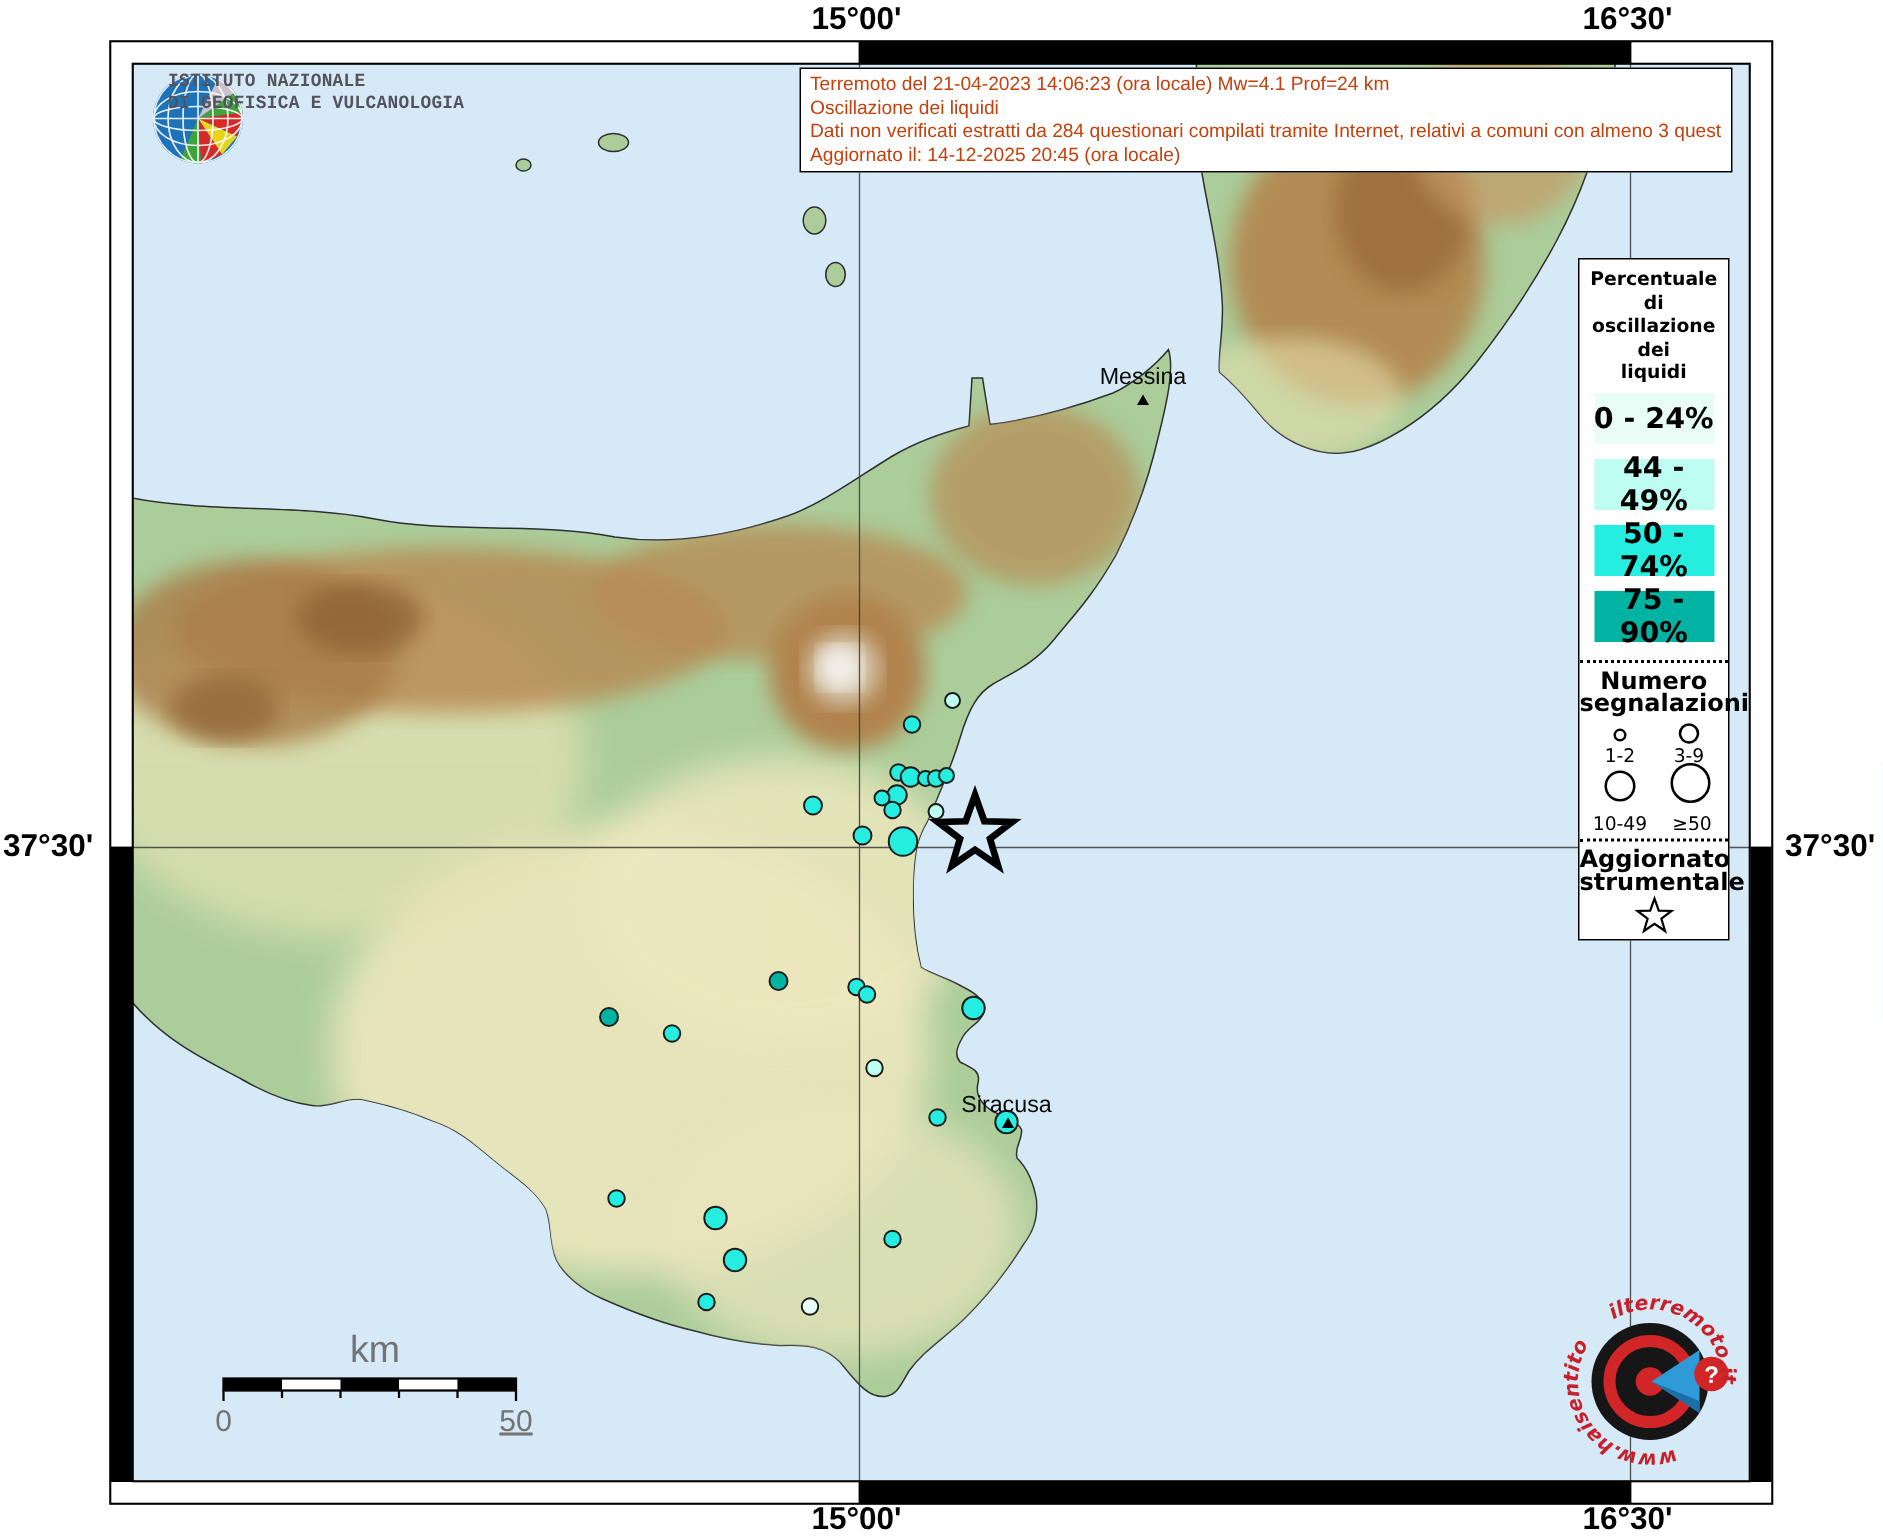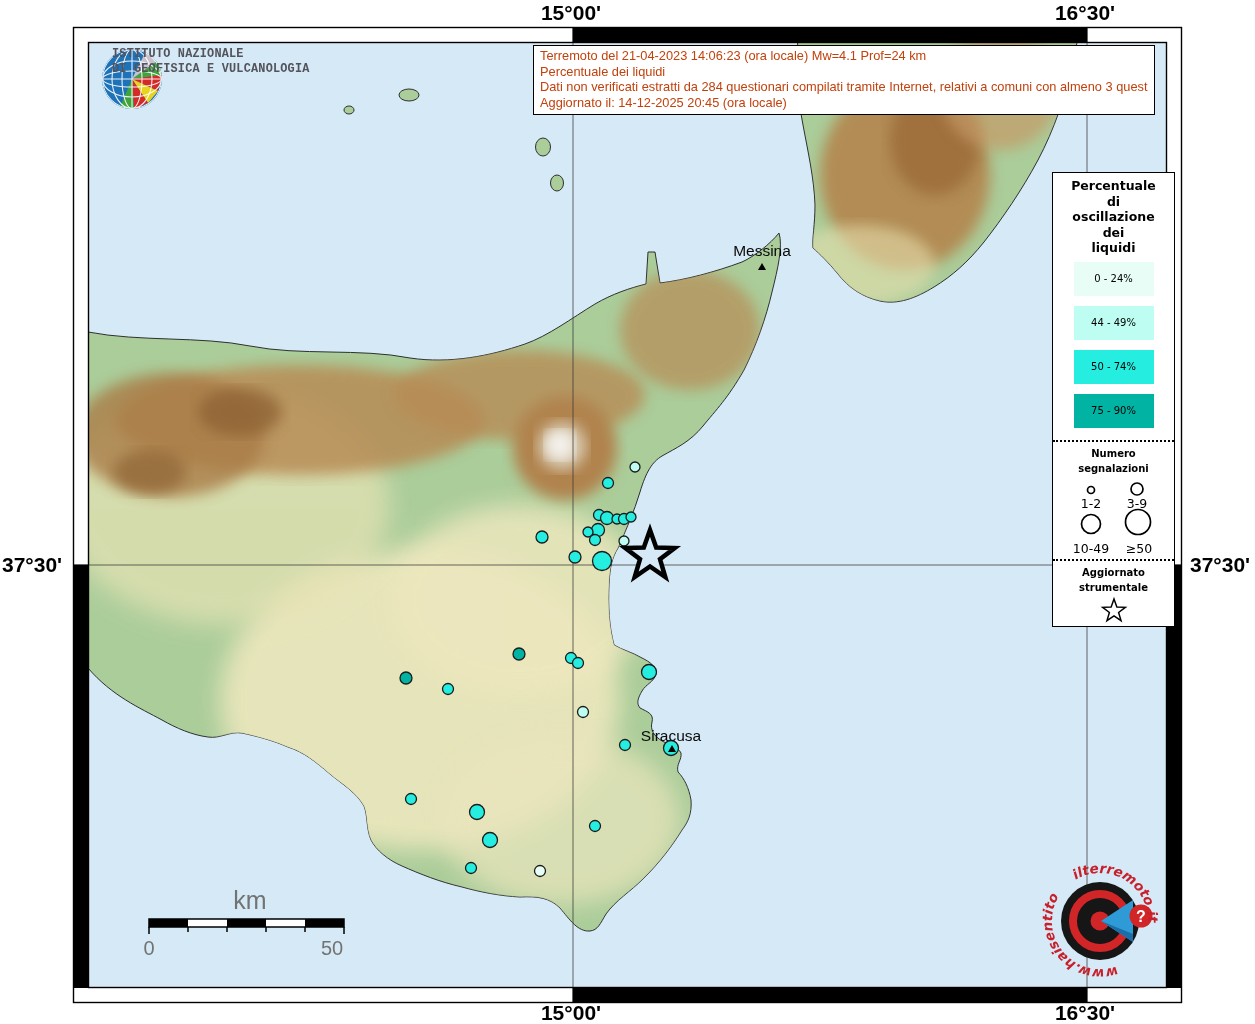--- a/index.html
+++ b/index.html
@@ -11,39 +11,39 @@
   .coord.top{top:1px;transform:translateX(-50%);}
   .coord.bottom{top:1001px;transform:translateX(-50%);}
   .coord.left{left:2px;top:565px;transform:translateY(-52%);}
   .coord.right{left:1190px;top:565px;transform:translateY(-52%);}
   
   .titlebox{position:absolute;left:533px;top:45px;width:622px;box-sizing:border-box;
             background:#ffffff;border:1.3px solid #000;padding:2px 6px 3px 6px;
             font-size:12.8px;line-height:15.7px;color:#c2410c;}
   .titlebox .tline{white-space:nowrap;overflow:hidden;}
   
-  .legend{position:absolute;left:1052px;top:172px;width:123px;box-sizing:border-box;
+  .legend{position:absolute;left:1052px;top:172px;width:101px;box-sizing:border-box;
           background:#ffffff;border:1.3px solid #000;color:#000;text-align:center;
           font-family:"DejaVu Sans","Liberation Sans",sans-serif;}
   .legend .leg-title{font-weight:bold;font-size:12.5px;line-height:15.5px;white-space:pre-line;
           padding-top:5px;}
   .legend .swatches{padding:6px 0 2px 0;}
   .legend .swatch{width:80px;height:34px;margin:0 auto 10px auto;display:flex;
           align-items:center;justify-content:center;}
-  .legend .swatch span{font-weight:normal;font-size:10px;}
+  .legend .swatch span{font-weight:bold;font-size:19px;}
   .legend .sect{border-top:2px dotted #000;padding-top:4px;}
-  .legend .sect-title{font-weight:bold;font-size:10px;line-height:15.5px;white-space:pre-line;text-align:center;}
+  .legend .sect-title{font-weight:bold;font-size:16px;line-height:15.5px;white-space:pre-line;text-align:center;}
   .legend svg{position:static;display:block;margin:0 auto;}
   
   .scalebar{position:absolute;left:120px;top:886px;width:260px;color:#737373;}
   .scalebar .km{text-align:center;font-size:25px;margin-left:50px;width:160px;}
   .scalebar svg{position:static;display:block;}
   .scalebar .ends{position:relative;font-size:20px;margin-top:2px;}
   .scalebar .e0{position:absolute;left:29px;transform:translateX(-50%);}
-  .scalebar .e1{position:absolute;left:212px;transform:translateX(-50%);}
+  .scalebar .e1{position:absolute;left:224px;transform:translateX(-50%);text-decoration:underline;}
   
   .ingv{position:absolute;left:100px;top:47px;display:flex;align-items:flex-start;font-family:Liberation Mono, monospace;}
   .ingv .ingv-text{margin-left:12px;color:#53535b;font-weight:bold;font-size:12.5px;
        line-height:15px;letter-spacing:.2px;transform:scaleX(.95);transform-origin:left;}
 </style>
 </head>
 <body>
 
 <div class="stage">
 
@@ -260,21 +260,21 @@
       </g>
     </svg>
     <div class="ingv-text">
       <div>ISTITUTO NAZIONALE</div>
       <div>DI GEOFISICA E VULCANOLOGIA</div>
     </div>
   </div>
 
   <div class="titlebox">
     <div class="tline">Terremoto del 21-04-2023 14:06:23 (ora locale) Mw=4.1 Prof=24 km</div>
-    <div class="tline">Percentuale dei liquidi</div>
+    <div class="tline">Oscillazione dei liquidi</div>
     <div class="tline">Dati non verificati estratti da 284 questionari compilati tramite Internet, relativi a comuni con almeno 3 questionari.</div>
     <div class="tline">Aggiornato il: 14-12-2025 20:45 (ora locale)</div>
   </div>
 
   <div class="legend">
     <div class="leg-title">Percentuale
 di
 oscillazione
 dei
 liquidi</div>

